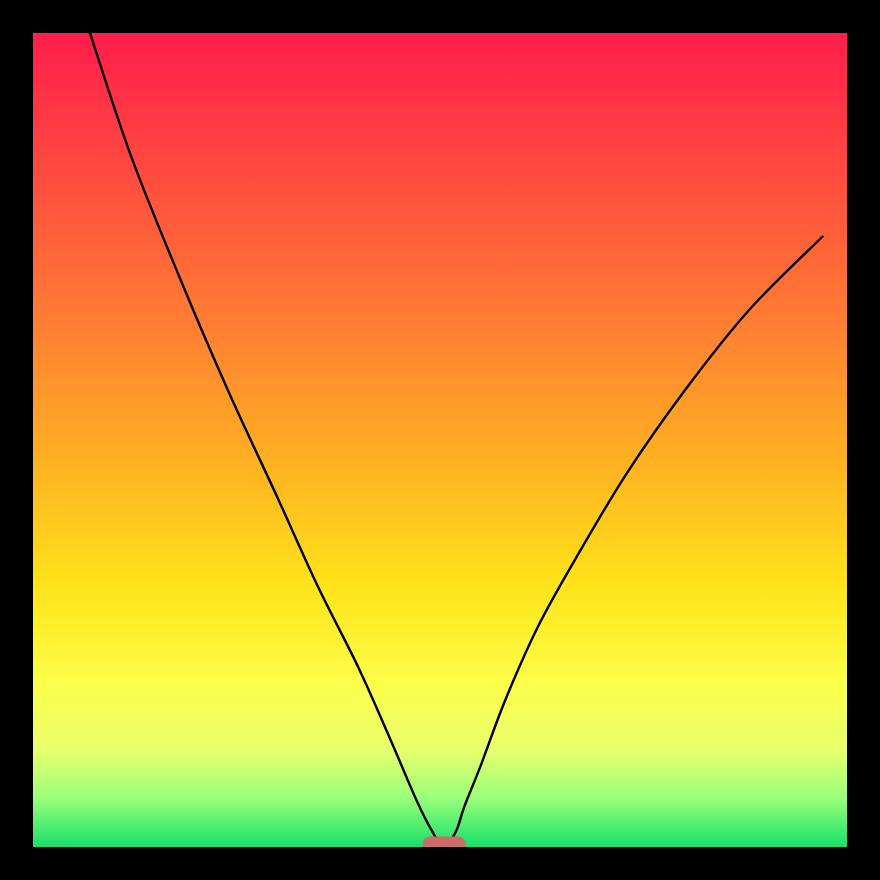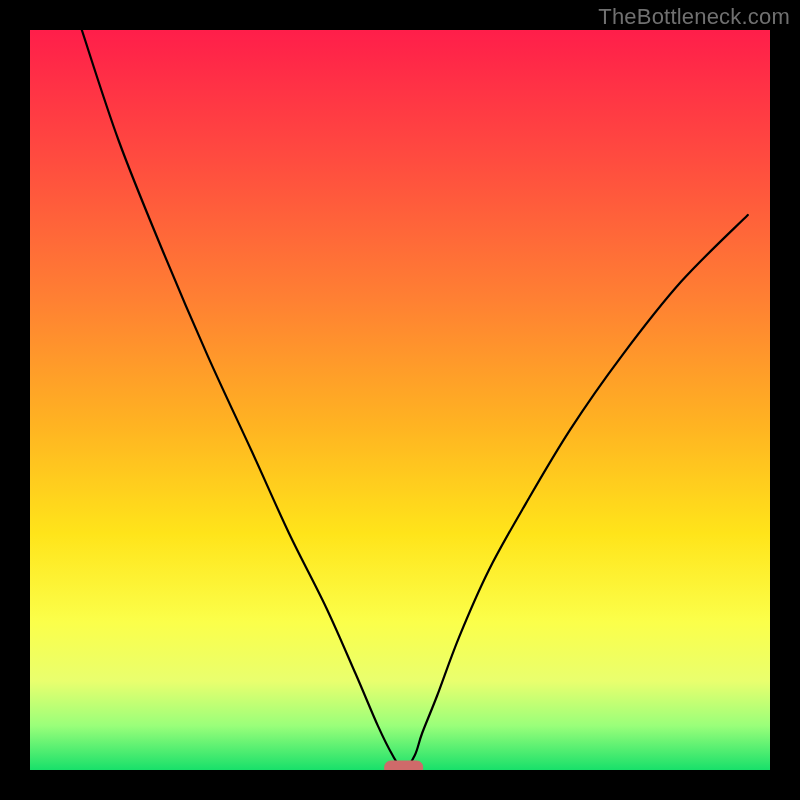--- a/index.html
+++ b/index.html
@@ -71,21 +71,20 @@
     stroke: #000;
     stroke-width: 2.2;
     stroke-linecap: round;
     stroke-linejoin: round;
   }
 </style>
 </head>
 <body>
 
 <div class="frame">
-  <div class="watermark">TheBottleneck.com</div>
 
   <div class="plot">
     <div class="gradient"></div>
 
     <svg class="curve" viewBox="0 0 740 740" preserveAspectRatio="none">
       <path id="bottleneck-path" class="curve-path" d="M 51.80 0.00 C 57.97 18.50, 75.23 74.00, 88.80 111.00 C 102.37 148.00, 118.40 186.23, 133.20 222.00 C 148.00 257.77, 162.80 292.30, 177.60 325.60 C 192.40 358.90, 208.43 392.20, 222.00 421.80 C 235.57 451.40, 246.67 477.30, 259.00 503.20 C 271.33 529.10, 284.90 553.77, 296.00 577.20 C 307.10 600.63, 316.97 624.07, 325.60 643.80 C 334.23 663.53, 341.63 682.03, 347.80 695.60 C 353.97 709.17, 358.28 717.80, 362.60 725.20 C 366.92 732.60, 370.00 740.00, 373.70 740.00 C 377.40 740.00, 381.72 731.37, 384.80 725.20 C 387.88 719.03, 388.50 712.87, 392.20 703.00 C 395.90 693.13, 400.83 682.03, 407.00 666.00 C 413.17 649.97, 420.57 627.77, 429.20 606.80 C 437.83 585.83, 447.70 562.40, 458.80 540.20 C 469.90 518.00, 482.23 497.03, 495.80 473.60 C 509.37 450.17, 524.17 424.27, 540.20 399.60 C 556.23 374.93, 573.50 350.27, 592.00 325.60 C 610.50 300.93, 630.23 275.03, 651.20 251.60 C 672.17 228.17, 706.70 196.10, 717.80 185.00"></path>
       <rect id="min-marker" class="minimum-marker" x="354.70" y="731.00" width="38" height="14" rx="6" ry="6"></rect>
     </svg>
   </div>
 </div>

